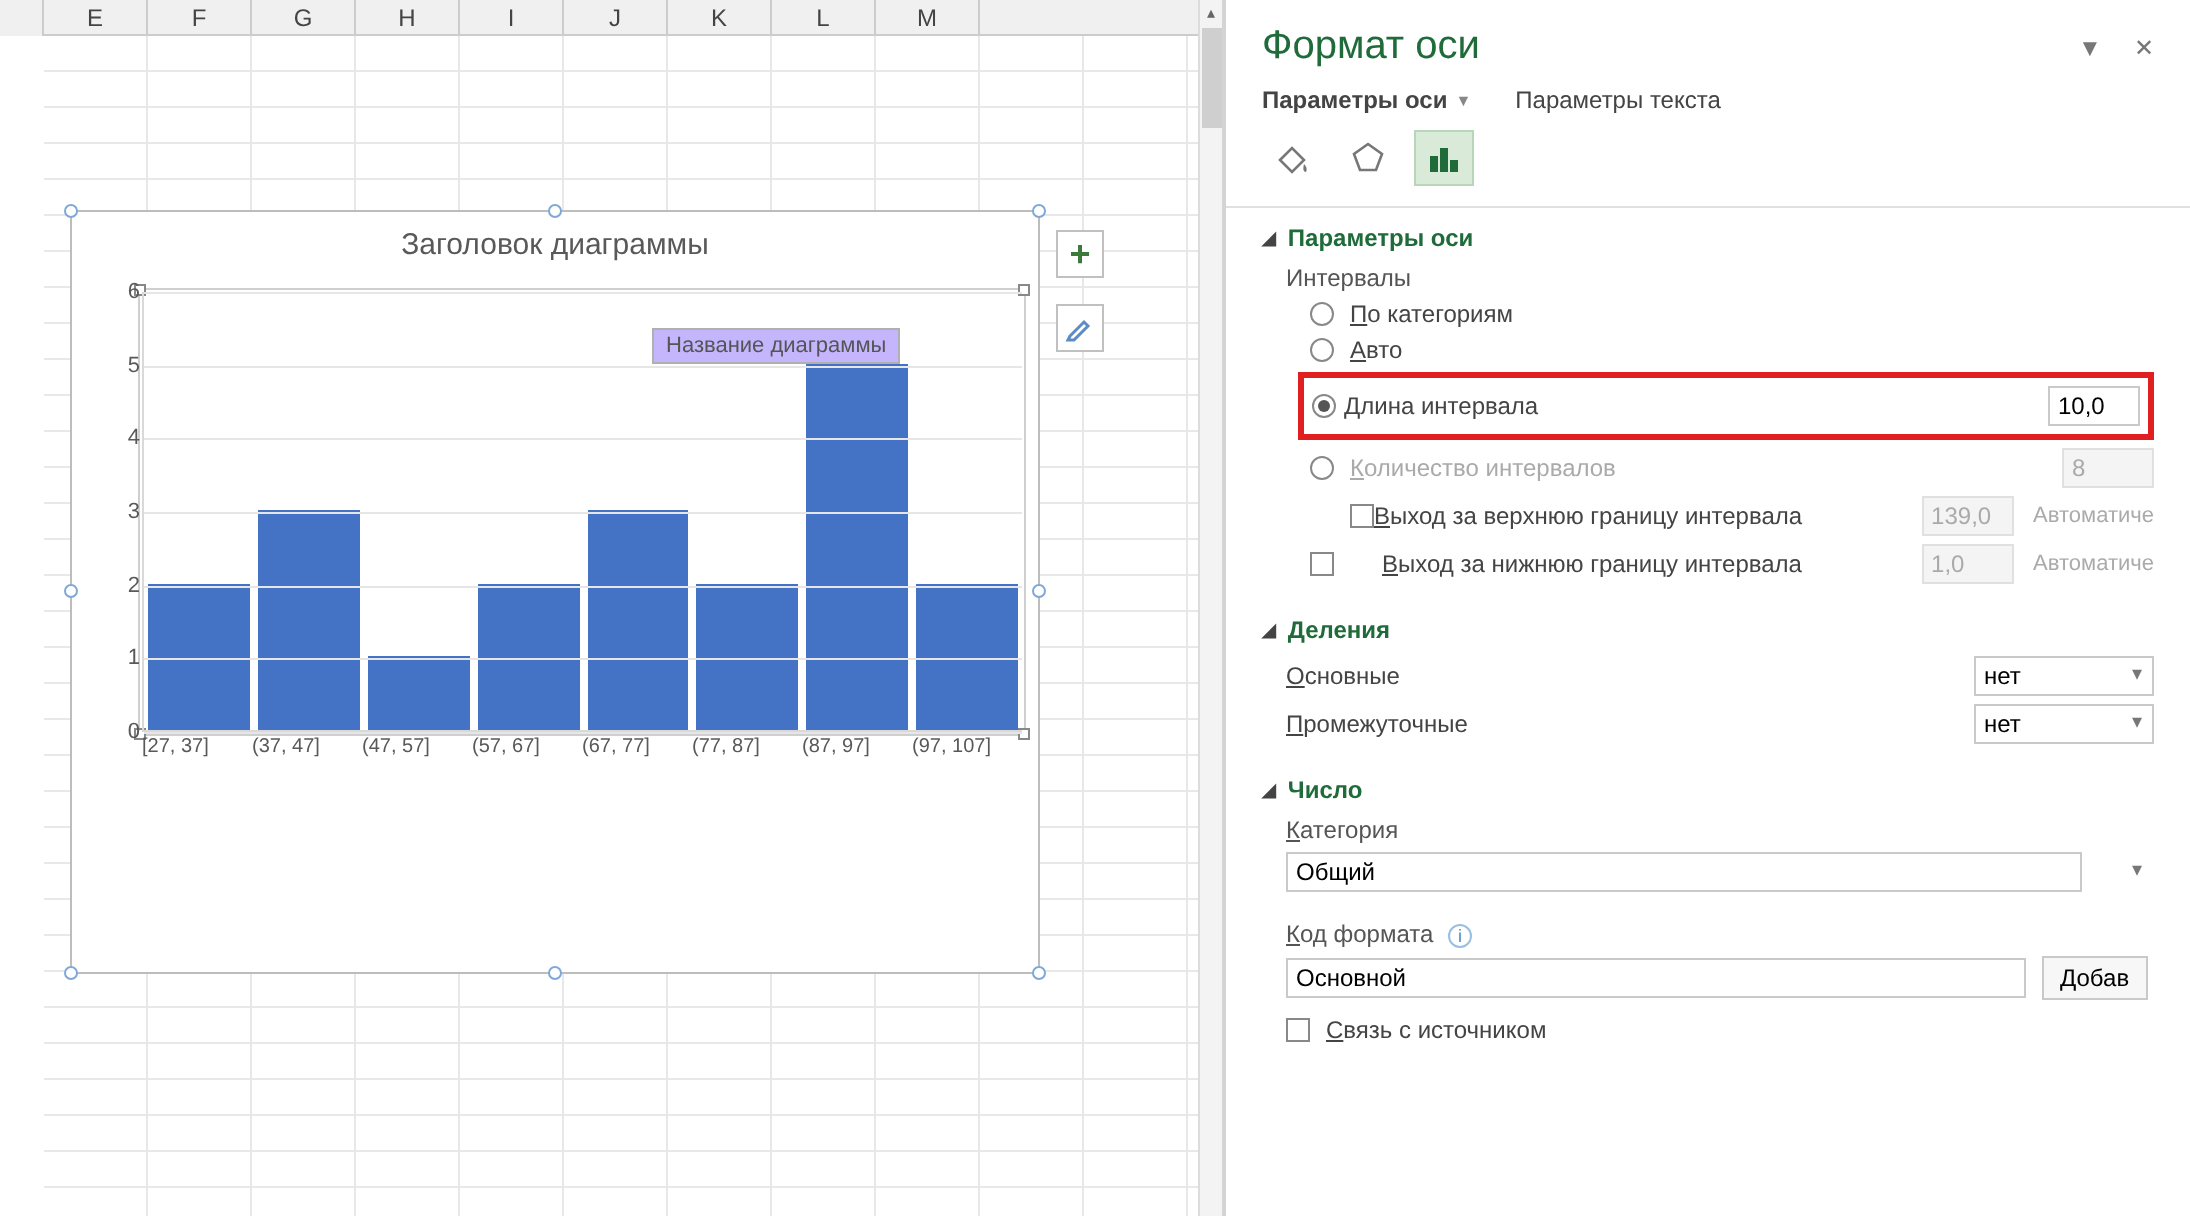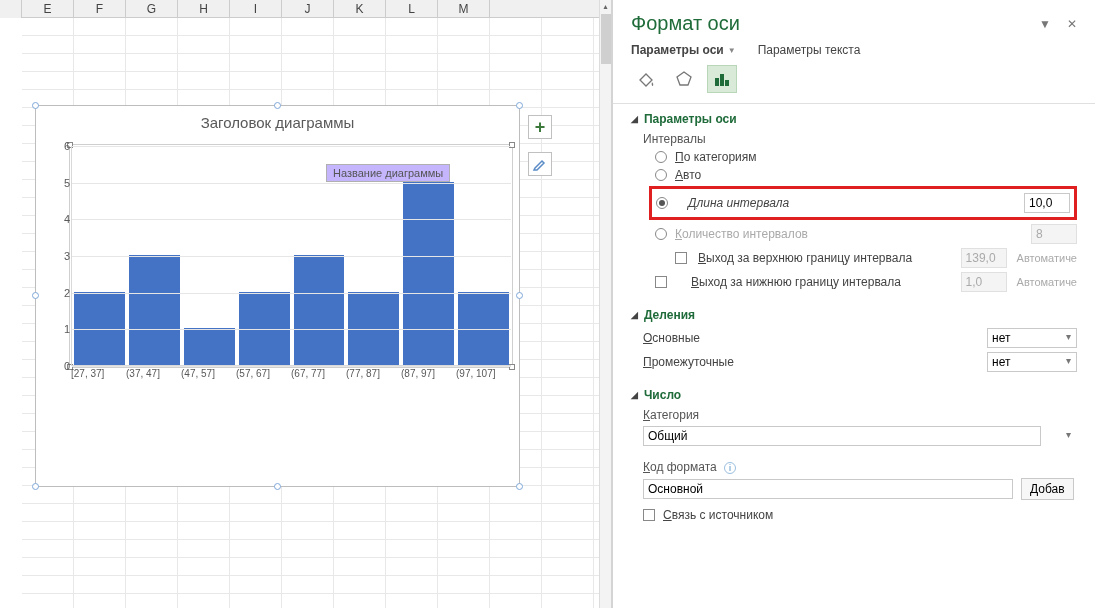--- a/index.html
+++ b/index.html
@@ -829,37 +829,37 @@
     <div class="radio-row">
       <span class="radio-circ"></span>
       <span><span class="underline-accel">П</span><span id="byCatRest">о категориям</span></span>
     </div>
     <div class="radio-row">
       <span class="radio-circ"></span>
       <span><span class="underline-accel">А</span><span id="autoRest">вто</span></span>
     </div>
 
     <div class="radio-row hl" style="margin-left:18px; justify-content:space-between; padding:4px;">
-      <span style="display:flex; align-items:center; gap:20px;font-style:italic;">
+      <span style="display:flex; align-items:center; gap:4px;">
         <span class="radio-circ on"></span>
         <span><span class="underline-accel">Д</span><span id="bwRest">лина интервала</span></span>
       </span>
       <input type="text" style="width: 46px; text-align: left;" value="10,0">
     </div>
 
     <div class="radio-row" style="justify-content:space-between;">
       <span style="display:flex; align-items:center; gap:8px;">
         <span class="radio-circ"></span>
         <span class="dim"><span class="underline-accel">К</span><span id="bcRest">оличество интервалов</span></span>
       </span>
       <input type="text" class="dim" style="width: 46px; background: rgb(244, 244, 244); border-color: rgb(224, 224, 224);" disabled="" value="8">
     </div>
 
     <div class="check-row" style="justify-content:space-between;">
-      <span style="display:flex; align-items:center; gap:11px;padding-left:20px;">
+      <span style="display:flex; align-items:center; gap:0;padding-left:20px;">
         <span class="chk"></span>
         <span><span class="underline-accel">В</span><span id="ovRest">ыход за верхнюю границу интервала</span></span>
       </span>
       <span style="display:flex; gap:10px; align-items:center;">
         <input type="text" class="dim" style="width: 46px; background: rgb(244, 244, 244); border-color: rgb(224, 224, 224);" disabled="" value="139,0">
         <span class="auto-link">Автоматиче</span>
       </span>
     </div>
 
     <div class="check-row" style="justify-content:space-between;">

